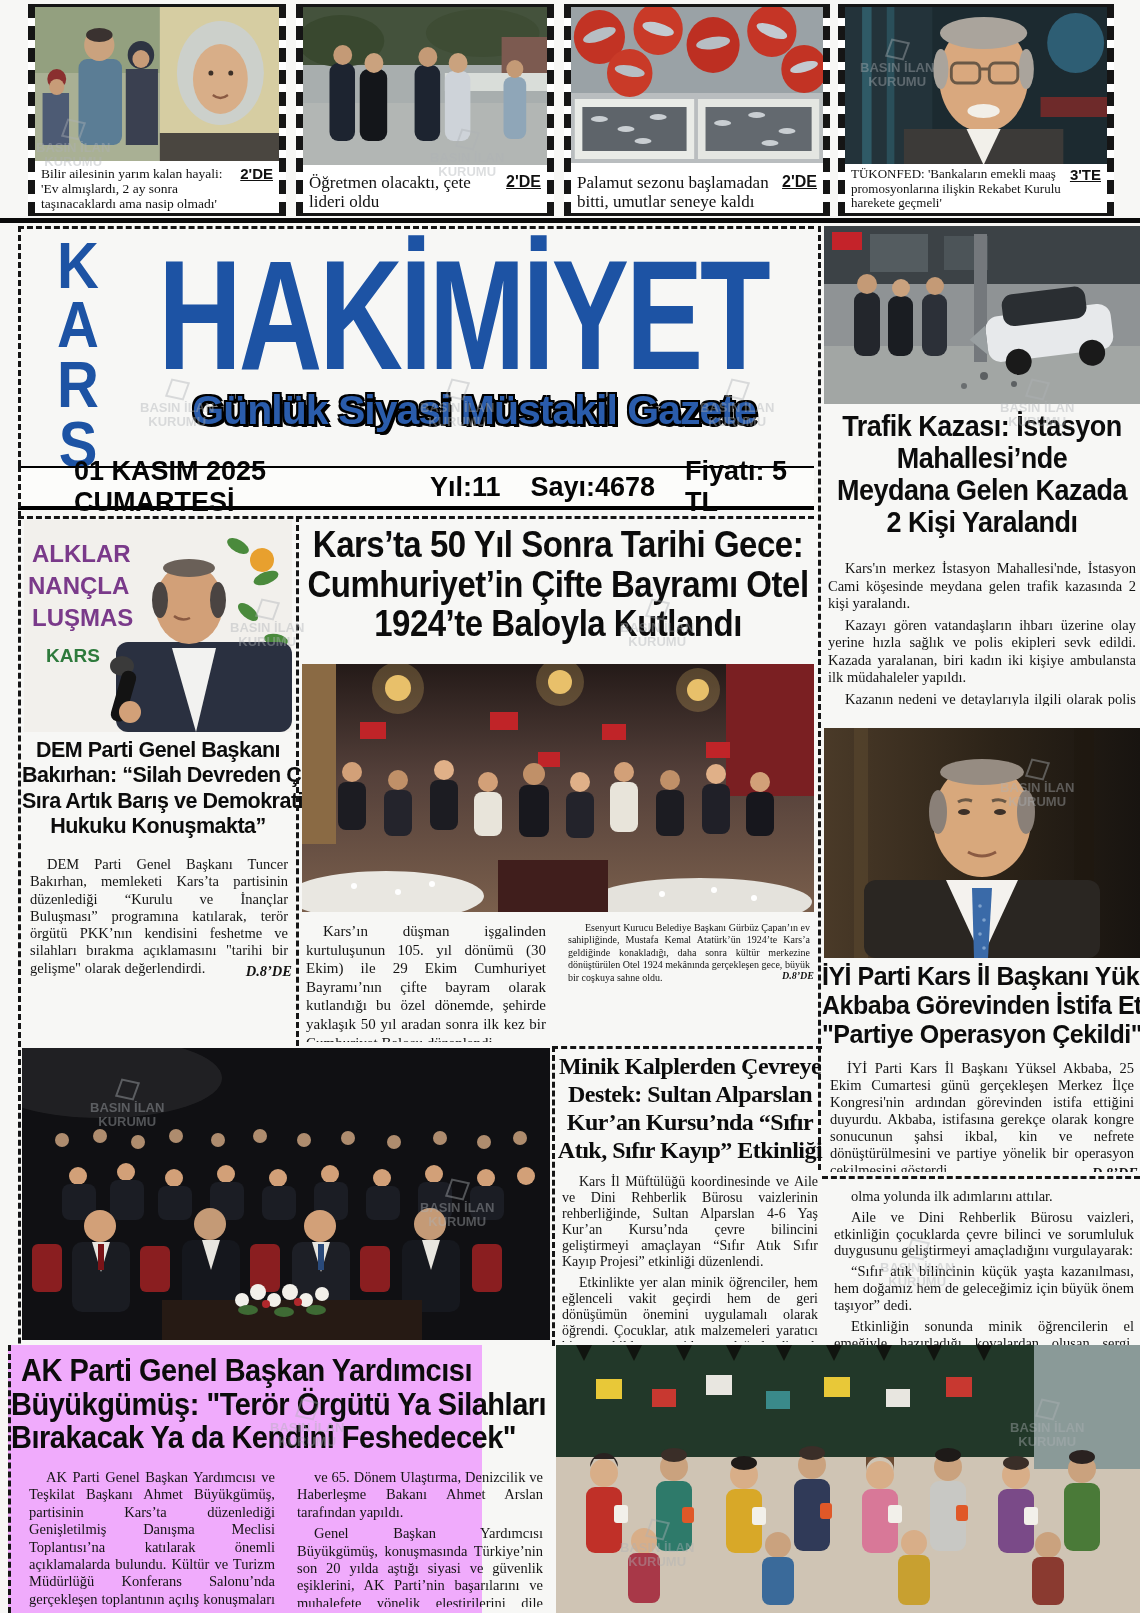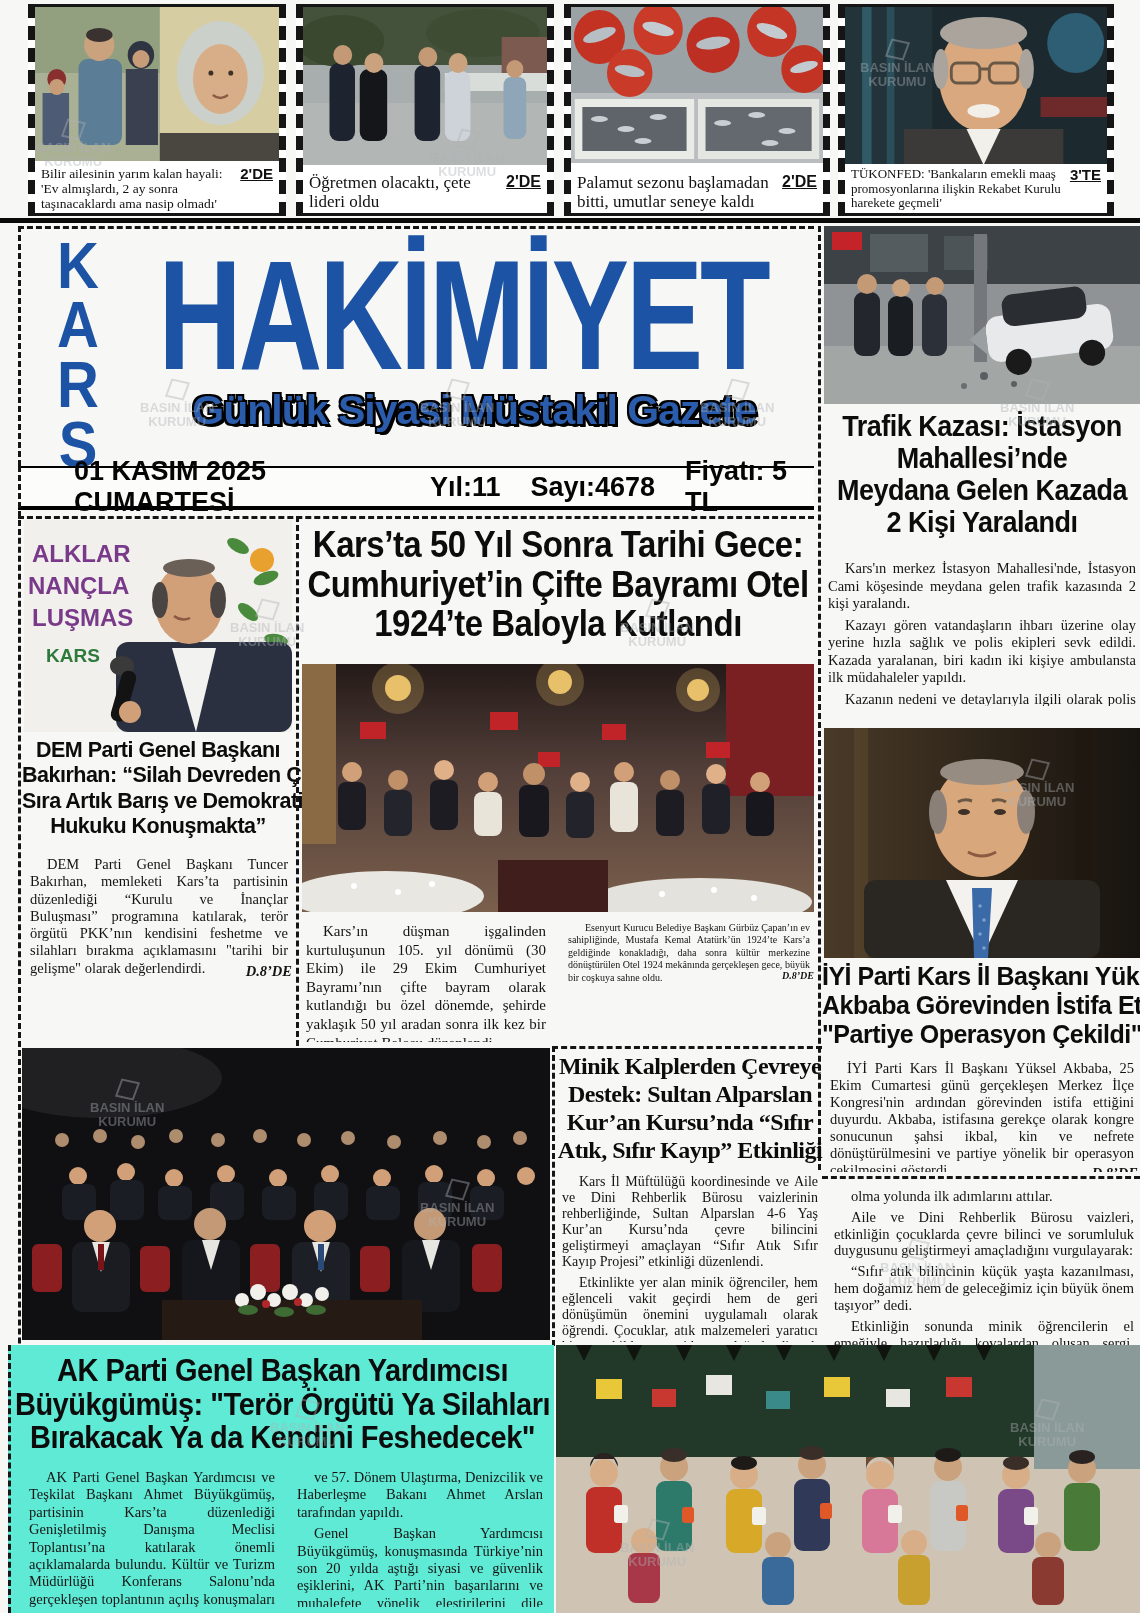--- a/index.html
+++ b/index.html
@@ -49,21 +49,21 @@
   
   .dash-v{position:absolute;border-left:3px dashed #151515;width:0;}
   .dash-h{position:absolute;border-top:3px dashed #151515;height:0;}
   .solid-h{position:absolute;background:#0a0a0a;}
   
   .wm{position:absolute;z-index:30;opacity:.42;color:#aeb2b6;pointer-events:none;
       font-family:"Liberation Sans",sans-serif;font-weight:800;font-size:13px;line-height:1.05;
       text-align:center;}
   .wm .cube{display:block;width:15px;height:15px;border:2px solid #aeb2b6;margin:0 auto 2px auto;
             transform:rotate(12deg) skewX(-8deg);}
-  #akpanel{left:8px;top:1345px;width:546px;height:268px;background:#5eead4;
+  #akpanel{left:8px;top:1345px;width:474px;height:268px;background:#f0abfc;
            border-left:3px dashed #151515;box-sizing:border-box;}
 </style>
 </head>
 <body>
 
 <div id="page">
 
   <div class="card" style="left:28px;width:258px;">
     <div class="ph photo" style="height:154px;">
       <svg viewBox="0 0 258 154" preserveAspectRatio="none">
@@ -534,21 +534,21 @@
   <div id="akpanel" class="abs">
     <div class="hl" style="margin-top:8px;font-size:29px;transform:scaleY(1.1);transform-origin:top center;">
       <div>AK Parti Genel Başkan Yardımcısı</div>
       <div>Büyükgümüş: "Terör Örgütü Ya Silahları</div>
       <div>Bırakacak Ya da Kendini Feshedecek"</div>
     </div>
     <div class="bt" style="position:absolute;left:14px;top:120px;width:254px;height:142px;font-size:14.5px;line-height:1.2;">
       <p>AK Parti Genel Başkan Yardımcısı ve Teşkilat Başkanı Ahmet Büyükgümüş, partisinin Kars’ta düzenlediği Genişletilmiş Danışma Meclisi Toplantısı’na katılarak önemli açıklamalarda bulundu. Kültür ve Turizm Müdürlüğü Konferans Salonu’nda gerçekleşen toplantının açılış konuşmaları İl Başkanı Muammer Sancar, Milletvekili Adem Çalkın</p>
     </div>
     <div class="bt" style="position:absolute;left:282px;top:120px;width:254px;height:142px;font-size:14.5px;line-height:1.2;">
-      <p>ve 57. Dönem Ulaştırma, Denizcilik ve Haberleşme Bakanı Ahmet Arslan tarafından yapıldı.</p>
+      <p>ve 65. Dönem Ulaştırma, Denizcilik ve Haberleşme Bakanı Ahmet Arslan tarafından yapıldı.</p>
       <p>Genel Başkan Yardımcısı Büyükgümüş, konuşmasında Türkiye’nin son 20 yılda aştığı siyasi ve güvenlik eşiklerini, AK Parti’nin başarılarını ve muhalefete yönelik eleştirilerini dile getirdi.</p>
       <div class="sig pull-up ref">D.8’DE</div>
     </div>
   </div>
 
   <div class="photo abs" style="left:556px;top:1345px;width:584px;height:268px;">
     <svg viewBox="0 0 584 268" preserveAspectRatio="none">
       <rect width="584" height="268" fill="#cfc4b4"></rect>
       <rect width="584" height="112" fill="#223829"></rect>
       <rect x="478" width="106" height="124" fill="#8a9a98"></rect>

